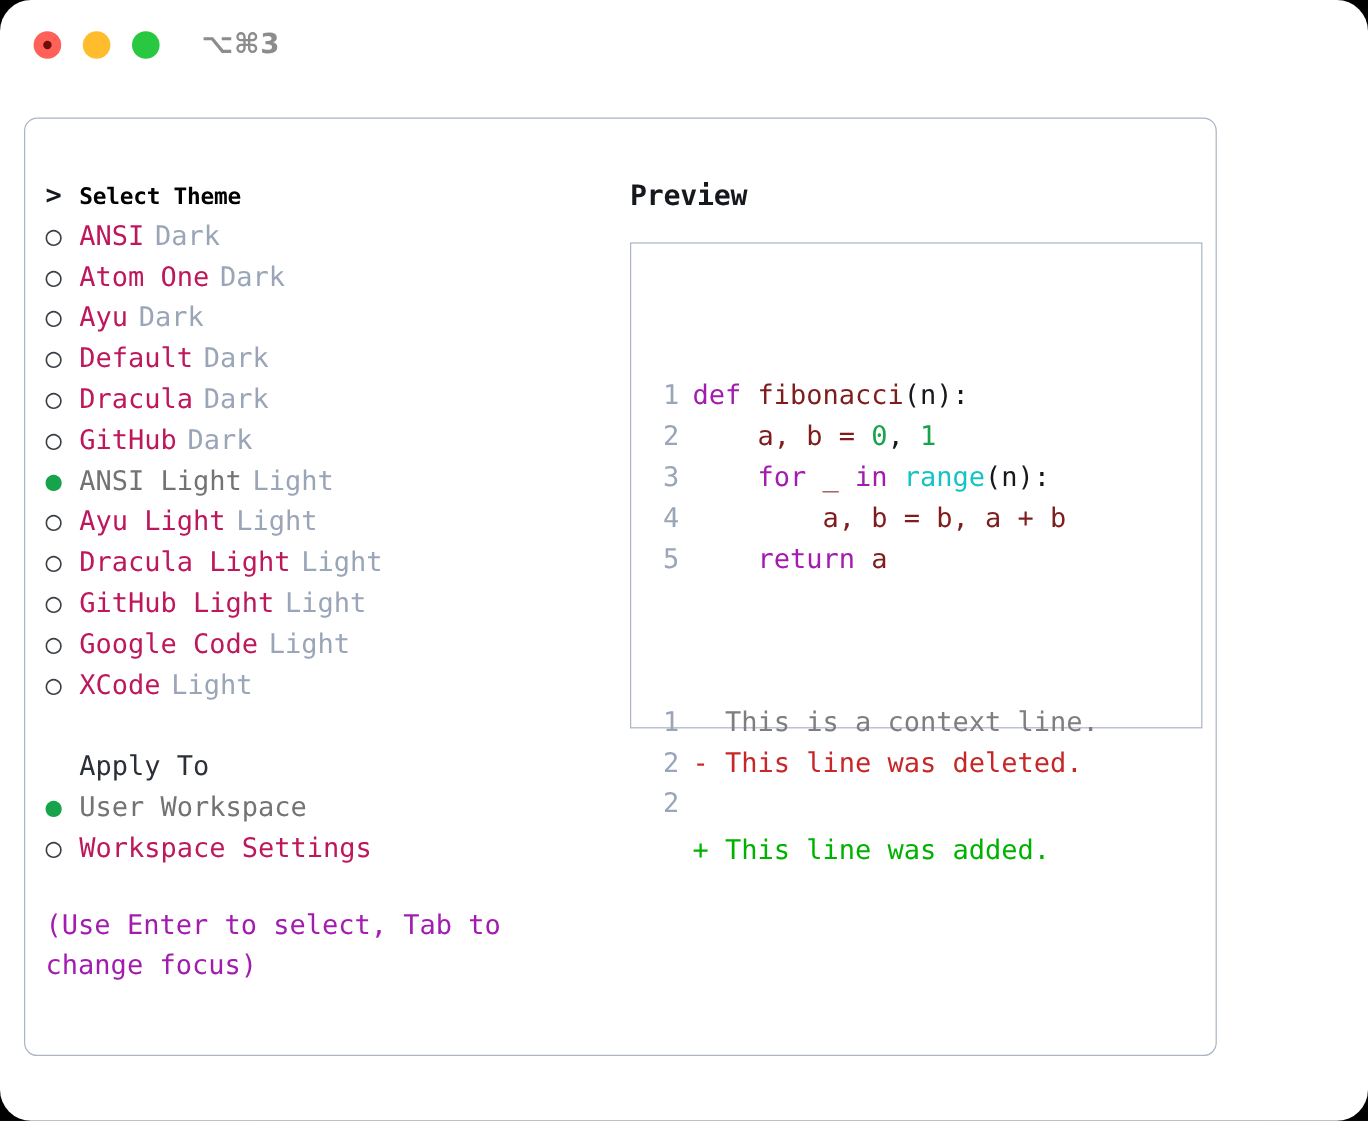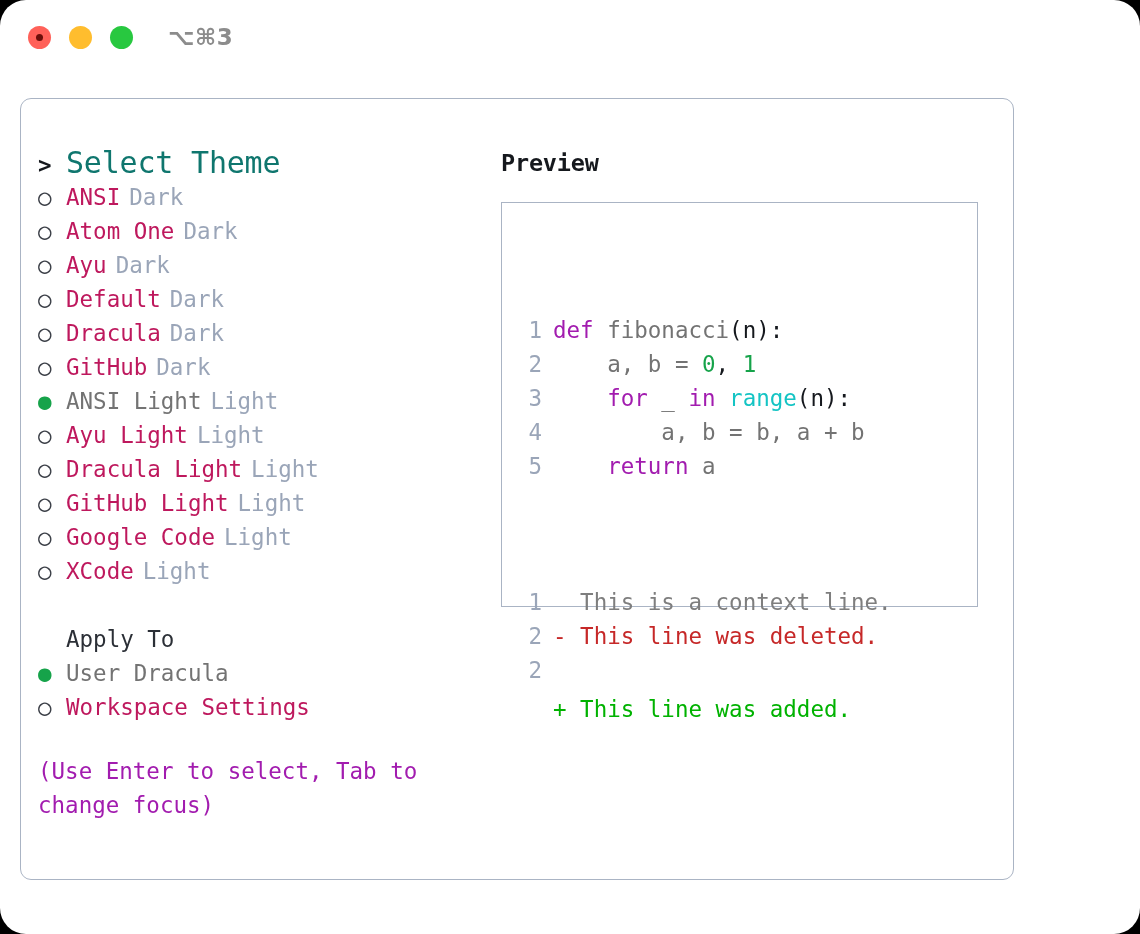--- a/index.html
+++ b/index.html
@@ -95,21 +95,21 @@
   .marker {
     display: inline-block;
     width: 28px;
     flex: 0 0 28px;
     text-align: left;
     font-size: 22.5px;
   }
   .marker.radio-off { color: #3b3f47; }
   .marker.radio-on  { color: #16a34a; }
   .marker.caret     { color: #15181d; font-weight: 700; }
-  .title-row .label { font-weight: 400; color: #0f766e; font-size: 30px; letter-spacing: -0.2px;}
+  .title-row .label { font-weight: 700; color: #000000; font-size: 19px; letter-spacing: -0.2px;}
   .label      { color: #be185d; }
   .label.sel  { color: #737373; }
   .variant    { color: #9aa5b8; margin-left: 9px; }
   .section-gap { height: 34px; }
   .section-head {
     font-size: 22.5px;
     line-height: 34px;
     color: #2b2f36;
     padding-left: 28px;
     white-space: pre;
@@ -117,21 +117,21 @@
   .hint {
     margin-top: 30px;
     font-size: 22.5px;
     line-height: 34px;
     color: #a21caf;
     width: 400px;
   }
   
   .right-col {
     position: absolute;
-    left: 480px;
+    left: 504px;
     top: 47px;
     width: 490px;
   }
   .preview-title {
     font-size: 23.5px;
     font-weight: 700;
     color: #15181d;
     line-height: 34px;
     letter-spacing: -0.2px;
     white-space: pre;
@@ -158,21 +158,21 @@
     display: inline-block;
     width: 28px;
     flex: 0 0 28px;
     text-align: right;
     color: #9aa5b8;
     margin-right: 11px;
   }
   .tok-kw   { color: #a21caf; }
   .tok-fn   { color: #14c4c4; }
   .tok-num  { color: #16a34a; }
-  .tok-id   { color: #737373; }
+  .tok-id   { color: #7f1d1d; }
   .tok-punc { color: #15181d; }
   .diff-block { margin-top: 34px; }
   .diff-ctx { color: #7e7e7e; }
   .diff-del { color: #c62828; }
   .diff-add { color: #00b200; margin-top: 39px; }
 </style>
 </head>
 <body>
 
 <div class="window">
@@ -204,21 +204,21 @@
           <div class="row"><span class="marker radio-off">○</span><span class="label">Ayu Light</span><span class="variant">Light</span></div>
           <div class="row"><span class="marker radio-off">○</span><span class="label">Dracula Light</span><span class="variant">Light</span></div>
           <div class="row"><span class="marker radio-off">○</span><span class="label">GitHub Light</span><span class="variant">Light</span></div>
           <div class="row"><span class="marker radio-off">○</span><span class="label">Google Code</span><span class="variant">Light</span></div>
           <div class="row"><span class="marker radio-off">○</span><span class="label">XCode</span><span class="variant">Light</span></div>
         </div>
 
       <div class="section-gap"></div>
       <div class="section-head">Apply To</div>
       <div id="apply-items">
-          <div class="row"><span class="marker radio-on">●</span><span class="label sel">User Dracula</span></div>
+          <div class="row"><span class="marker radio-on">●</span><span class="label sel">User Workspace</span></div>
           <div class="row"><span class="marker radio-off">○</span><span class="label">Workspace Settings</span></div>
         </div>
 
       <div class="hint">(Use Enter to select, Tab to change focus)</div>
     </div>
 
     <div class="right-col">
       <div class="preview-title">Preview</div>
       <div class="preview-box">
         <div class="code">

